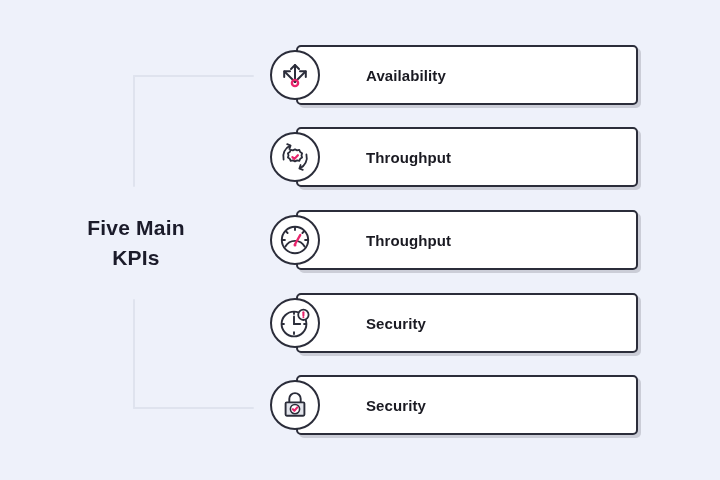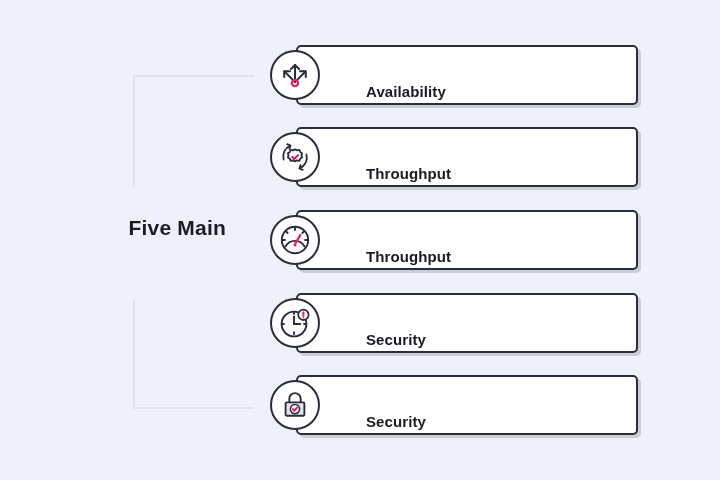--- a/index.html
+++ b/index.html
@@ -15,36 +15,36 @@
   
   .connector{position:absolute;background:#dfe3ee;}
   .conn-top-v{left:133px;top:75px;width:2px;height:112px;border-radius:1px;}
   .conn-top-h{left:133px;top:75px;width:121px;height:2px;border-radius:1px;}
   .conn-bot-v{left:133px;top:299px;width:2px;height:110px;border-radius:1px;}
   .conn-bot-h{left:133px;top:407px;width:121px;height:2px;border-radius:1px;}
 
   
   .title{
     position:absolute;left:46px;top:213px;width:180px;
-    text-align:right;color:#1b1b2a;
+    text-align:center;color:#1b1b2a;
     font-size:21px;font-weight:bold;line-height:30px;letter-spacing:.2px;
   }
 
   
   .row{position:absolute;left:270px;height:64px;}
   .card{
     position:absolute;left:26px;top:0;width:342px;height:60px;
     background:#ffffff;
     border:2px solid #2b2d3a;
     border-radius:5px;
     box-shadow:3px 3px 0 rgba(43,45,58,.18);
     box-sizing:border-box;
   }
   .card-label{
-    position:absolute;left:96px;top:16px;height:60px;
+    position:absolute;left:96px;top:0;height:60px;
     display:flex;align-items:center;
     font-size:15px;font-weight:600;color:#1a1a22;letter-spacing:.1px;
     white-space:nowrap;
   }
   .badge{
     position:absolute;left:0;top:5px;width:50px;height:50px;
     border-radius:50%;
     background:#ffffff;
     border:2px solid #2b2d3a;
     box-sizing:border-box;
@@ -57,20 +57,21 @@
 
 <div id="stage">
 
   <div class="connector conn-top-h"></div>
   <div class="connector conn-top-v"></div>
   <div class="connector conn-bot-v"></div>
   <div class="connector conn-bot-h"></div>
 
   <div class="title">
     <div>Five Main</div>
+    <div>KPIs</div>
   </div>
 
   <div class="row" style="top:45px;">
     <div class="card"></div>
     <div class="badge">
       <svg width="34" height="34" viewBox="0 0 34 34" fill="none" stroke="#2b2d3a" stroke-width="2" stroke-linecap="round" stroke-linejoin="round">
         <path d="M17 24 L17 7"></path>
           <path d="M13 11 L17 7 L21 11"></path>
         <path d="M17 24 L6.5 13.5"></path>
           <path d="M6.2 19 L6.2 13.2 L12 13.2"></path>

